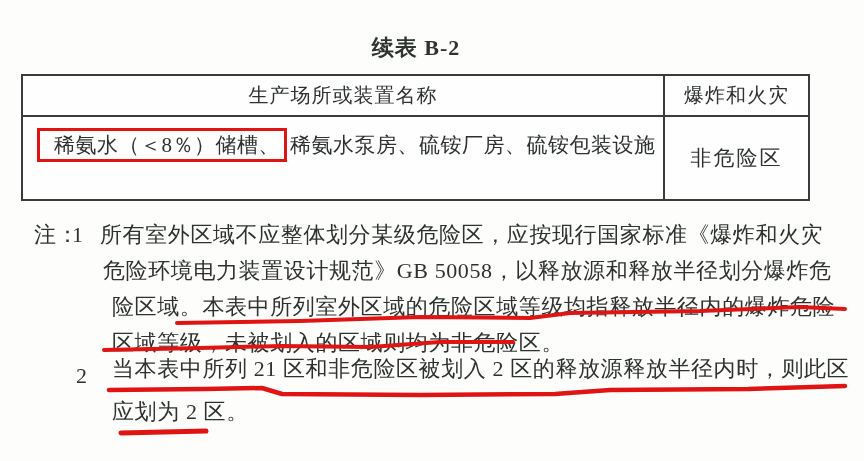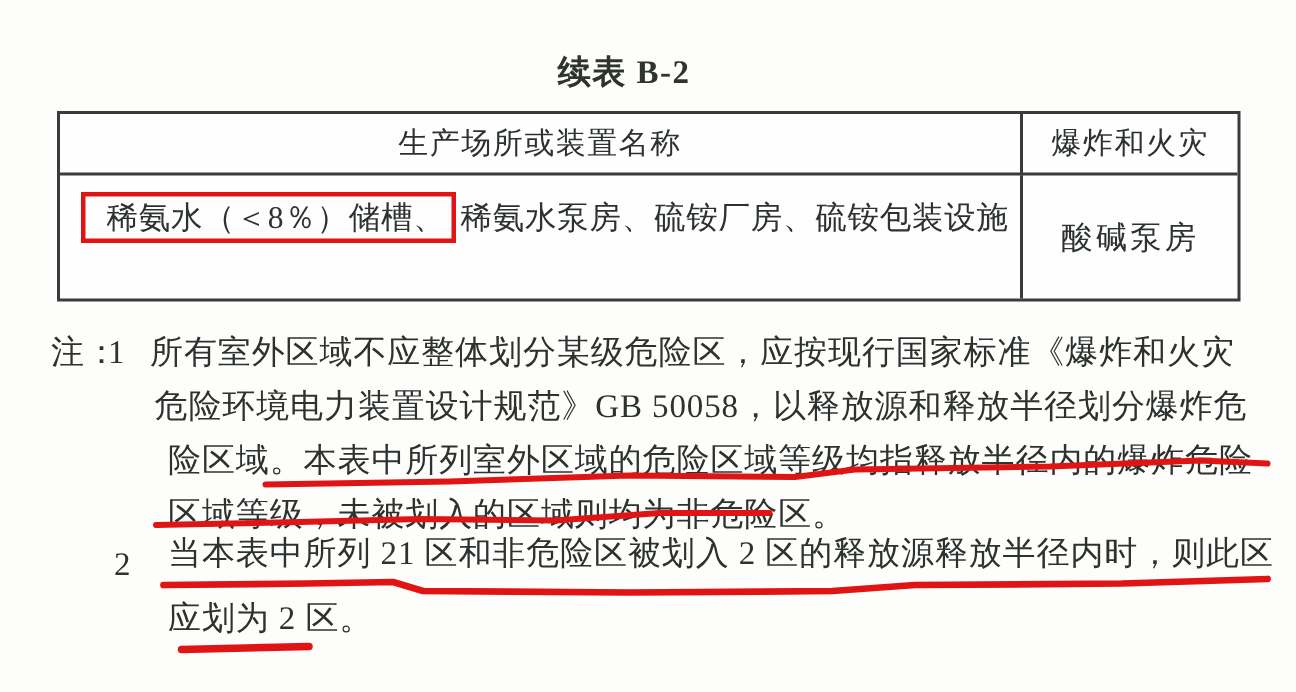--- a/index.html
+++ b/index.html
@@ -23,21 +23,21 @@
     top: 33px;
     width: 832px;
     text-align: center;
     font-size: 22px;
     font-weight: bold;
     letter-spacing: 1px;
     color: #2f3430;
   }
   .tbl {
     position: absolute;
-    left: 38px;
+    left: 21px;
     top: 74px;
     width: 789px;
     height: 127px;
     border: 2px solid #3b3b3b;
     box-sizing: border-box;
     display: grid;
     grid-template-columns: 642px 1fr;
     grid-template-rows: 41px 1fr;
     background: #fefefe;
   }
@@ -99,21 +99,21 @@
 <div class="page">
 
   <div class="title">续表 B-2</div>
 
   <div class="tbl">
     <div class="th col-left">生产场所或装置名称</div>
     <div class="th col-right">爆炸和火灾</div>
     <div class="td col-left">
       <div><span class="redbox"><span>稀氨水（＜8％）储槽、</span></span><span>稀氨水泵房、硫铵厂房、硫铵包装设施</span></div>
     </div>
-    <div class="td col-right">酸碱泵房</div>
+    <div class="td col-right">非危险区</div>
   </div>
 
   <div class="note-line" style="left:34px; top:222px;">注：</div>
   <div class="note-line" style="left:72px; top:222px;">1</div>
   <div class="note-line" style="left:100px; top:222px;">所有室外区域不应整体划分某级危险区，应按现行国家标准《爆炸和火灾</div>
   <div class="note-line" style="left:103px; top:258px;font-family:Liberation Serif, serif;">危险环境电力装置设计规范》GB 50058，以释放源和释放半径划分爆炸危</div>
   <div class="note-line" style="left:112px; top:294px;">险区域。本表中所列室外区域的危险区域等级均指释放半径内的爆炸危险</div>
   <div class="note-line" style="left:112px; top:330px;">区域等级，未被划入的区域则均为非危险区。</div>
   <div class="note-line" style="left:76px; top:363px;">2</div>
   <div class="note-line" style="left:112px; top:356px;">当本表中所列 21 区和非危险区被划入 2 区的释放源释放半径内时，则此区</div>

